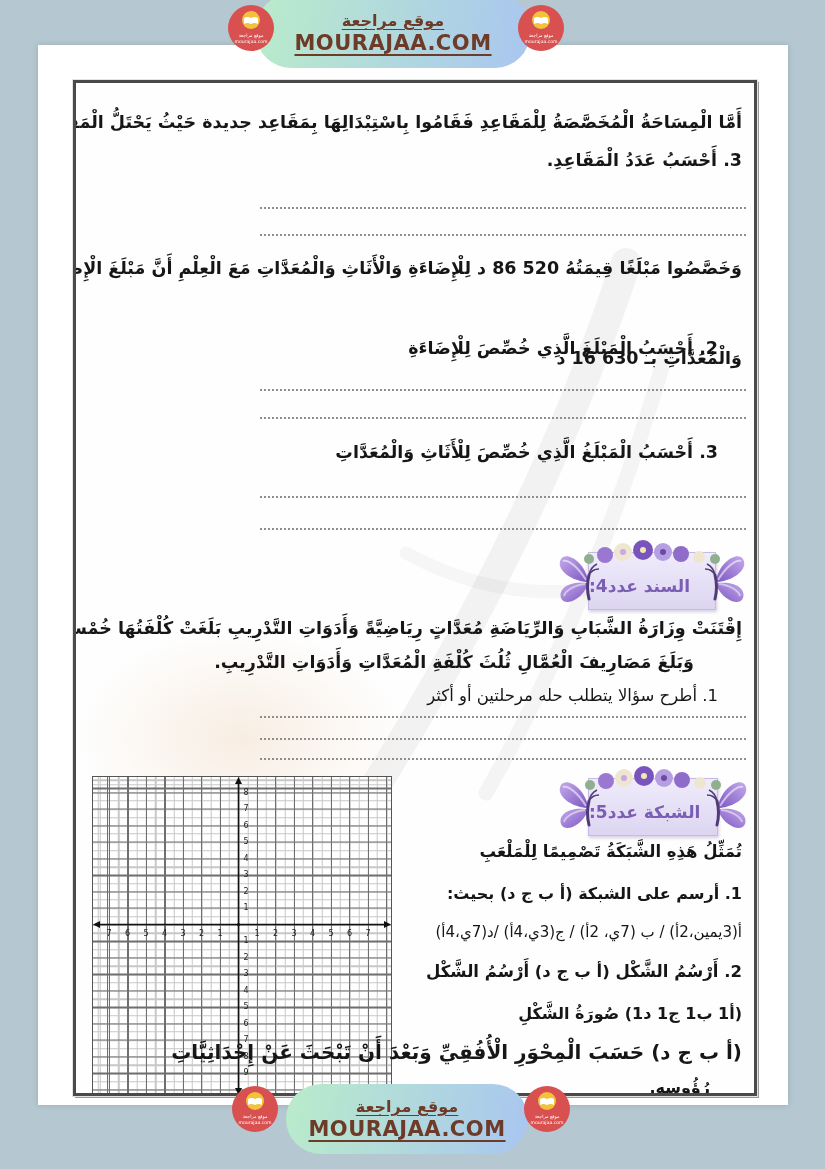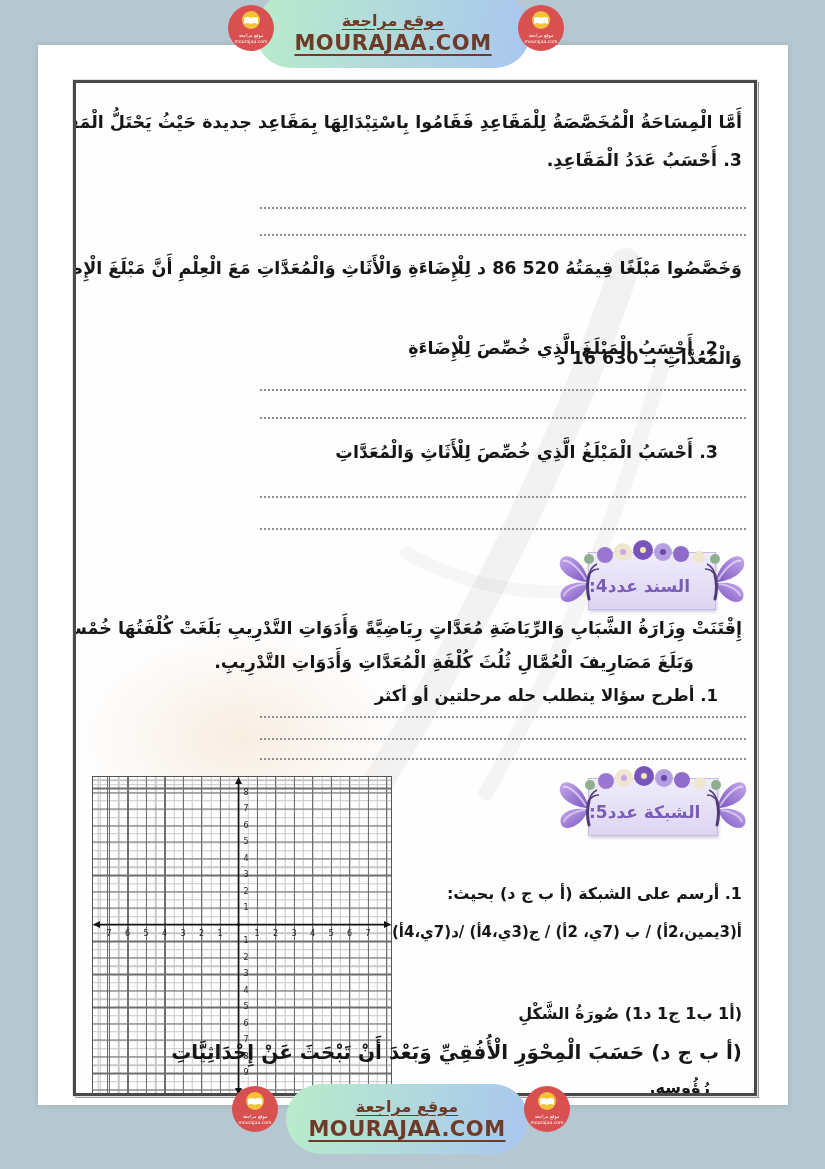--- a/index.html
+++ b/index.html
@@ -13,21 +13,21 @@
     box-shadow:0 0 6px rgba(0,0,0,.15);}
   
   .scan-page{position:absolute;left:73px;top:80px;width:678px;height:1010px;background:#fefefe;
     border:3px solid #4a4a4a;box-shadow:0 0 0 1px #e3e3e3, 2px 2px 0 0 #9a9a9a;overflow:hidden;}
   .blotch{position:absolute;pointer-events:none;
     background:radial-gradient(ellipse at center, rgba(243,223,203,.55), rgba(243,223,203,0) 70%);}
   .watermark{position:absolute;pointer-events:none;}
   
   .line{position:absolute;direction:rtl;right:12px;text-align:right;color:#161616;white-space:nowrap;
     font-family:"DejaVu Sans",sans-serif;font-size:17.5px;font-weight:bold;line-height:26px;}
-  .line.plain{font-weight:bold;}
+  .line.plain{font-weight:normal;}
   .line.small{font-size:15px;}
   .amount{direction:ltr;unicode-bidi:isolate;}
   .dotted{position:absolute;right:8px;width:486px;height:0;border-bottom:2px dotted #8e8e8e;}
   
   .banner{position:absolute;display:flex;align-items:center;height:72px;}
   .banner-box{position:relative;flex:1;height:56px;margin:0 -12px;z-index:1;
     background:linear-gradient(#efecfb,#ddd5f1);border:1px solid #c6b9e6;
     box-shadow:1px 2px 3px rgba(90,70,140,.25);display:flex;align-items:center;justify-content:flex-start;}
   .banner-text{direction:rtl;color:#7a5db5;font-size:17px;font-weight:bold;padding-top:10px;}
   .flowers{position:absolute;top:-13px;left:50%;transform:translateX(-50%);}
@@ -219,22 +219,24 @@
       <path d="M32 27 C28 8 10 -2 5 6 C0 14 10 26 30 29 Z" fill="url(#bfGrad)"></path>
       <path d="M30 30 C12 28 2 36 5 45 C8 53 24 49 32 32 Z" fill="url(#bfGrad)"></path>
       <path d="M30 27 C22 14 12 6 7 8" stroke="rgba(255,255,255,.55)" stroke-width="2" fill="none"></path>
       <path d="M29 31 C18 32 9 38 8 43" stroke="rgba(255,255,255,.5)" stroke-width="2" fill="none"></path>
       <path d="M33 22 C31 30 31 38 33 46" stroke="#503a78" stroke-width="3" fill="none" stroke-linecap="round"></path>
       <path d="M33 22 C34 17 37 13 41 11" stroke="#503a78" stroke-width="1.5" fill="none"></path>
       <path d="M33 22 C35 18 39 16 43 16" stroke="#503a78" stroke-width="1.5" fill="none"></path>
     </svg>
   </div>
 
+  <div class="line" style="top:756px;font-size:16.5px;">تُمَثِّلُ هَذِهِ الشَّبَكَةُ تَصْمِيمًا لِلْمَلْعَبِ</div>
   <div class="line" style="top:798px;font-size:16px;">1. أرسم على الشبكة (أ ب ج د) بحيث:</div>
   <div class="line plain small" style="top:836px;">أ(3يمين،2أ) / ب (7ي، 2أ) / ج(3ي،4أ) /د(7ي،4أ)</div>
+  <div class="line" style="top:876px;font-size:16.5px;">2. أَرْسُمُ الشَّكْل (أ ب ج د) أَرْسُمُ الشَّكْل</div>
   <div class="line" style="top:918px;font-size:16px;">(أ1 ب1 ج1 د1) صُورَةُ الشَّكْلِ</div>
   <div class="line" style="top:956px;font-size:20px;">(أ ب ج د) حَسَبَ الْمِحْوَرِ الْأُفُقِيِّ وَبَعْدَ أَنْ تَبْحَثَ عَنْ إِحْدَاثِيَّاتِ</div>
   <div class="line" style="top:992px;right:44px;font-size:16px;">رُؤُوسِهِ.</div>
 </div>
 
 <div class="brand-pill" style="left:256px;top:-6px;width:274px;height:70px;padding-top:4px;">
   <div class="brand-ar">موقع مراجعة</div>
   <div class="brand-domain">MOURAJAA.COM</div>
 </div>
 <svg class="logo" style="left:228px;top:5px;" viewBox="0 0 46 46">

